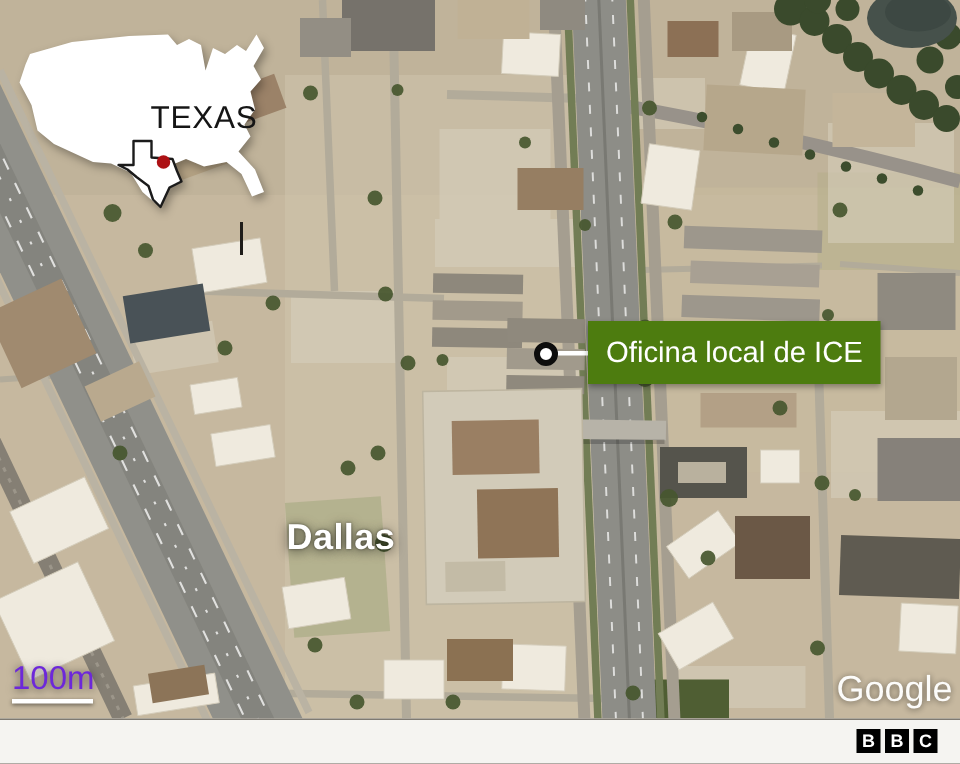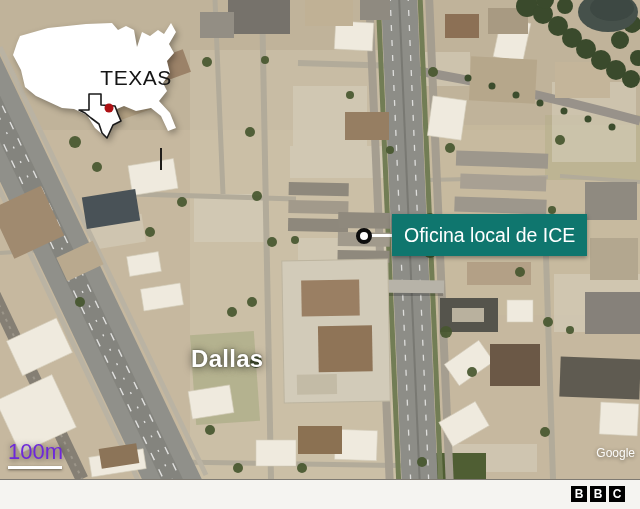--- a/index.html
+++ b/index.html
@@ -8,38 +8,38 @@
   
   #map-area{position:absolute;left:0;top:0;width:640px;height:479px;overflow:hidden;}
   #map-area svg.sat{position:absolute;left:0;top:0;}
   
   .inset{position:absolute;left:8px;top:6px;width:196px;height:140px;
     filter:drop-shadow(2px 3px 3px rgba(0,0,0,.32));}
   .inset text{font-family:"Liberation Sans",sans-serif;font-weight:500;
     font-size:21px;letter-spacing:.5px;fill:#151515;}
   
   .callout{position:absolute;left:392px;top:214px;height:42px;
-    background:#0f766e;color:#fff;display:flex;align-items:center;
+    background:#4d7c0f;color:#fff;display:flex;align-items:center;
     padding:0 12px;font-size:19.5px;font-weight:500;white-space:nowrap;
     box-shadow:0 2px 4px rgba(0,0,0,.35);}
   .connector{position:absolute;left:371px;top:234px;width:21px;height:3px;background:#fff;}
   .marker{position:absolute;left:356px;top:228px;width:16px;height:16px;
     box-sizing:border-box;border:4px solid #0d0d0d;border-radius:50%;background:#fff;}
   
   .city-label{position:absolute;left:176px;top:345px;color:#fff;font-size:24px;
     font-weight:600;letter-spacing:.3px;
     text-shadow:0 1px 8px rgba(0,0,0,.65),0 0 2px rgba(0,0,0,.5);padding-left:15px;}
   
   .scale{position:absolute;left:8px;top:440px;color:#6d28d9;
     text-shadow:0 1px 6px rgba(0,0,0,.6);}
   .scale .txt{font-size:22px;line-height:24px;}
   .scale .bar{width:54px;height:3px;background:#fff;margin-top:2px;
     box-shadow:0 1px 3px rgba(0,0,0,.5);}
   
-  .attribution{position:absolute;right:5px;top:446px;color:#fff;font-size:12px;
+  .attribution{position:absolute;right:5px;top:446px;color:#fff;font-size:24px;
     opacity:.95;text-shadow:0 1px 4px rgba(0,0,0,.55);}
   
   #footer{position:absolute;left:0;top:479px;width:640px;height:30px;
     box-sizing:border-box;background:#f5f4f1;border-top:1px solid #7e7a72;}
   .bbc{position:absolute;right:15px;top:6px;display:flex;gap:3px;}
   .bbc .blk{width:16px;height:16px;background:#000;color:#fff;display:flex;
     align-items:center;justify-content:center;font-size:12px;font-weight:bold;}
 </style>
 </head>
 <body>

